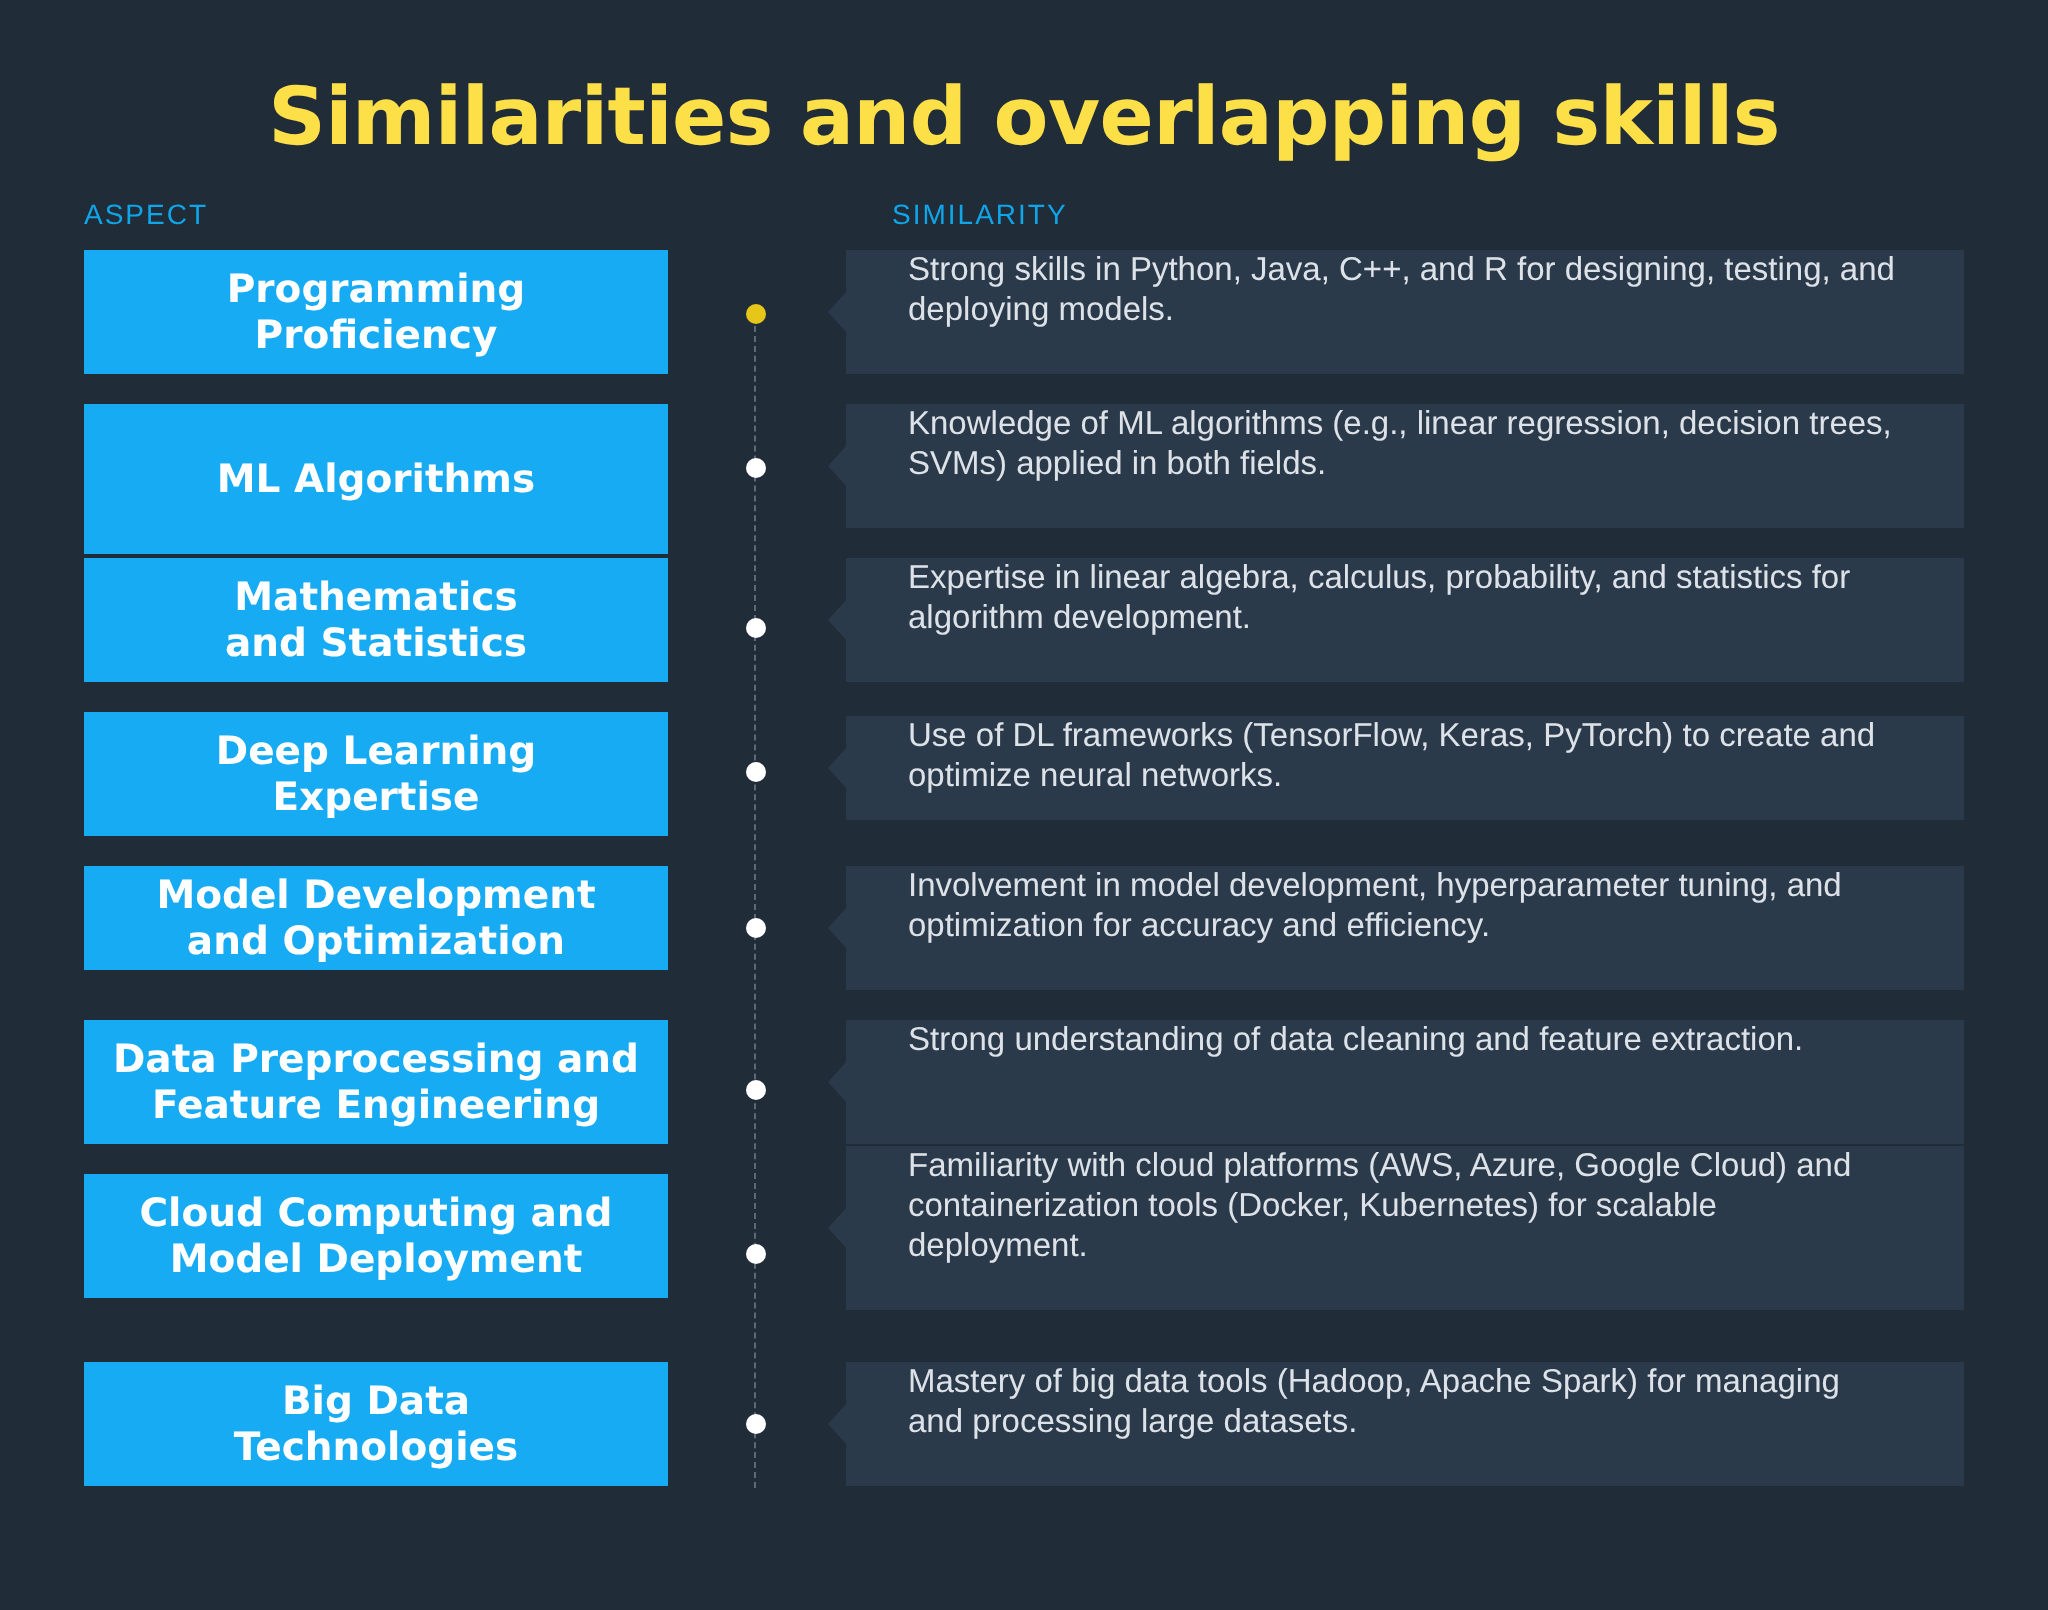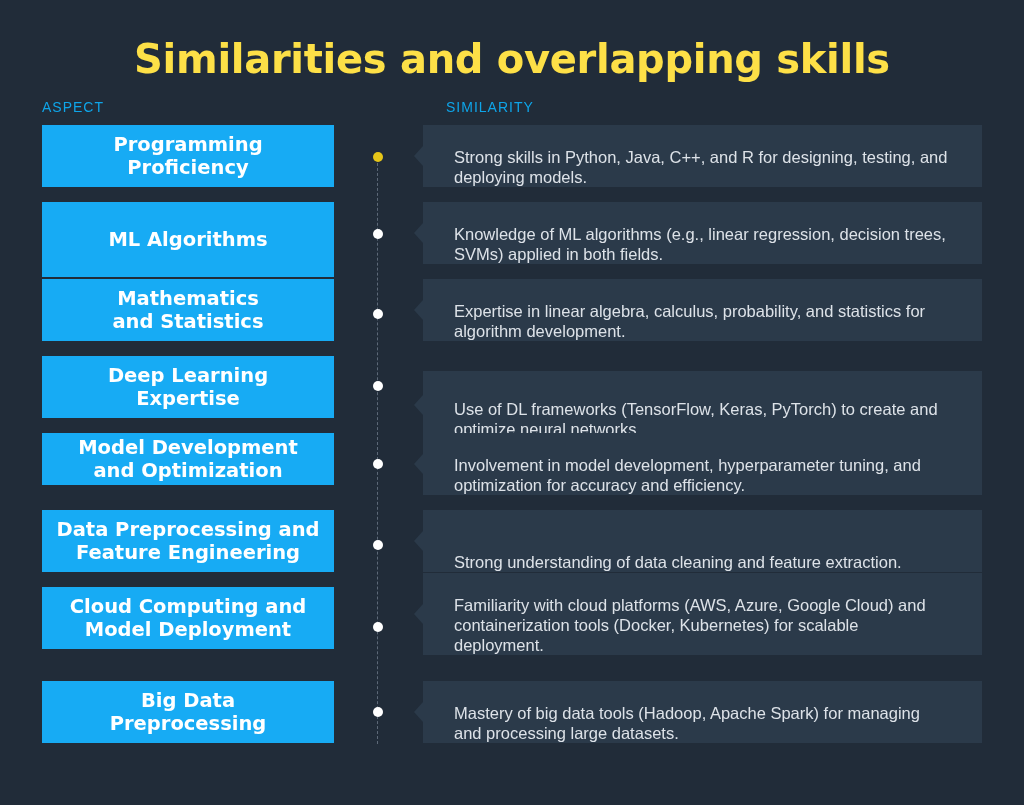--- a/index.html
+++ b/index.html
@@ -35,21 +35,21 @@
   }
   .dot {
     position: absolute; left: 373px; width: 10px; height: 10px; border-radius: 50%;
     background: #ffffff;
   }
   .dot.active { background: #e6c619; }
   .card {
     position: absolute; left: 423px; width: 559px;
     background: #2b3a4a; color: #dde2e8;
     box-sizing: border-box; padding: 0 30px 0 31px;
-    display: flex; align-items: flex-end;
+    display: flex; align-items: flex-start;
     font-size: 16.5px; line-height: 20px;
   }
   .card::before {
     content: ""; position: absolute; left: -9px; top: 50%; margin-top: -10px;
     border-top: 10px solid transparent; border-bottom: 10px solid transparent;
     border-right: 9px solid #2b3a4a;
   }
 </style>
 </head>
 <body>
@@ -77,21 +77,21 @@
   <div class="aspect" style="top:279px;height:62px">Mathematics
 and Statistics</div>
   <div class="dot" style="top:309px"></div>
   <div class="card" style="top:279px;height:62px">
       <span>Expertise in linear algebra, calculus, probability, and statistics for algorithm development.</span>
     </div>
 
   <div class="aspect" style="top:356px;height:62px">Deep Learning
 Expertise</div>
   <div class="dot" style="top:381px"></div>
-  <div class="card" style="top:371px;height:68px">
+  <div class="card" style="top:358px;height:52px">
       <span>Use of DL frameworks (TensorFlow, Keras, PyTorch) to create and optimize neural networks.</span>
     </div>
 
   <div class="aspect" style="top:433px;height:52px">Model Development
 and Optimization</div>
   <div class="dot" style="top:459px"></div>
   <div class="card" style="top:433px;height:62px">
       <span>Involvement in model development, hyperparameter tuning, and optimization for accuracy and efficiency.</span>
     </div>
 
@@ -103,18 +103,18 @@
     </div>
 
   <div class="aspect" style="top:587px;height:62px">Cloud Computing and
 Model Deployment</div>
   <div class="dot" style="top:622px"></div>
   <div class="card" style="top:573px;height:82px">
       <span>Familiarity with cloud platforms (AWS, Azure, Google Cloud) and containerization tools (Docker, Kubernetes) for scalable deployment.</span>
     </div>
 
   <div class="aspect" style="top:681px;height:62px">Big Data
-Preprocessing</div>
+Technologies</div>
   <div class="dot" style="top:707px"></div>
   <div class="card" style="top:681px;height:62px">
       <span>Mastery of big data tools (Hadoop, Apache Spark) for managing and processing large datasets.</span>
     </div>
 </div>
 
 </body></html>

